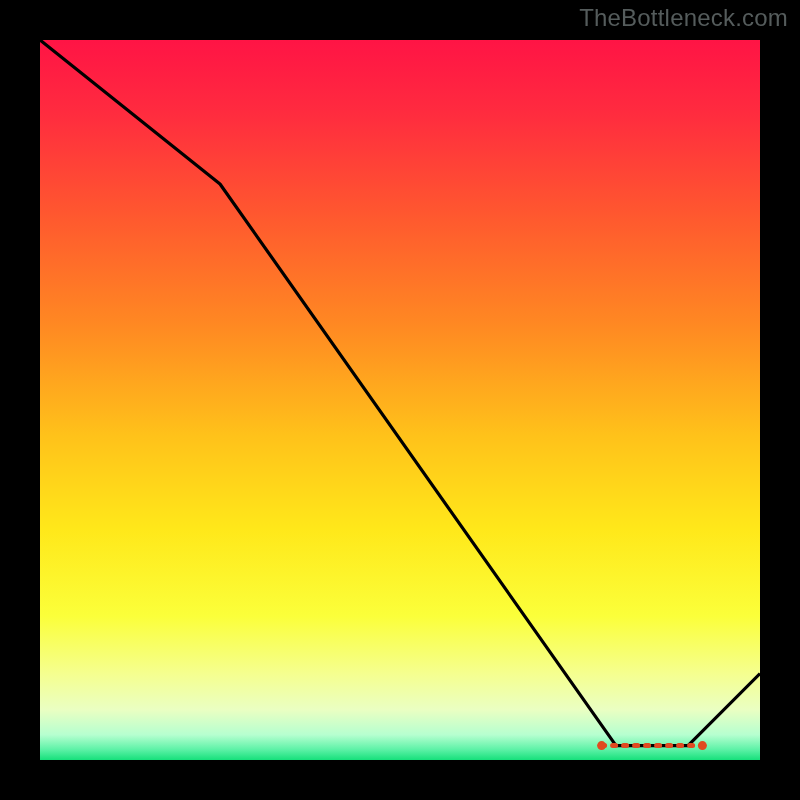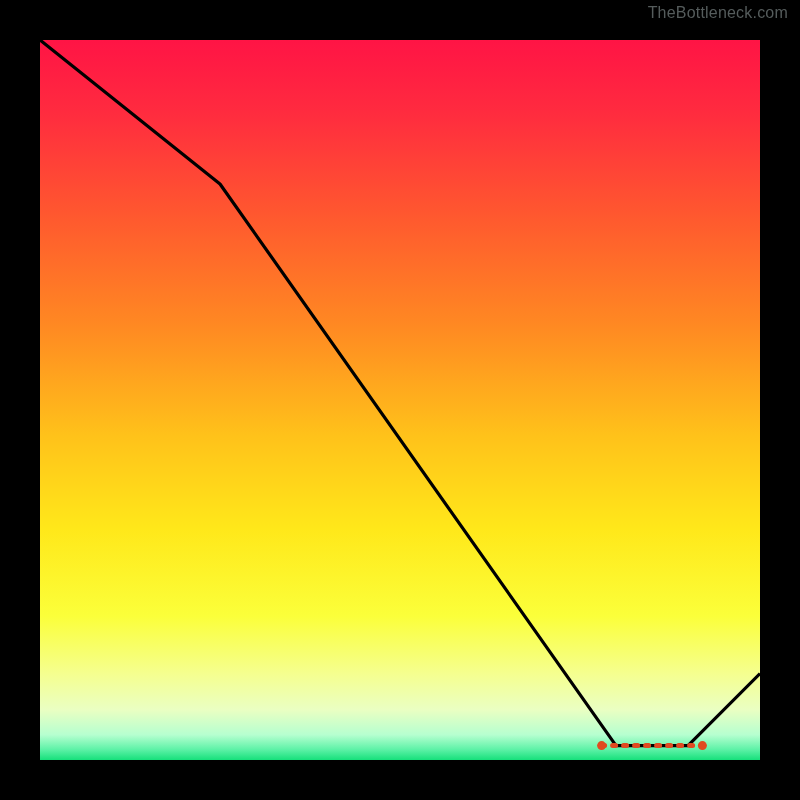--- a/index.html
+++ b/index.html
@@ -14,21 +14,21 @@
   .stage {
     position: relative;
     width: 800px;
     height: 800px;
   }
   .watermark {
     position: absolute;
     top: 4px;
     right: 12px;
     color: #555c5c;
-    font-size: 16px;
+    font-size: 24px;
     font-weight: 500;
     letter-spacing: 0.2px;
     user-select: none;
   }
   .plot {
     position: absolute;
     left: 40px;
     top: 40px;
     width: 720px;
     height: 720px;

